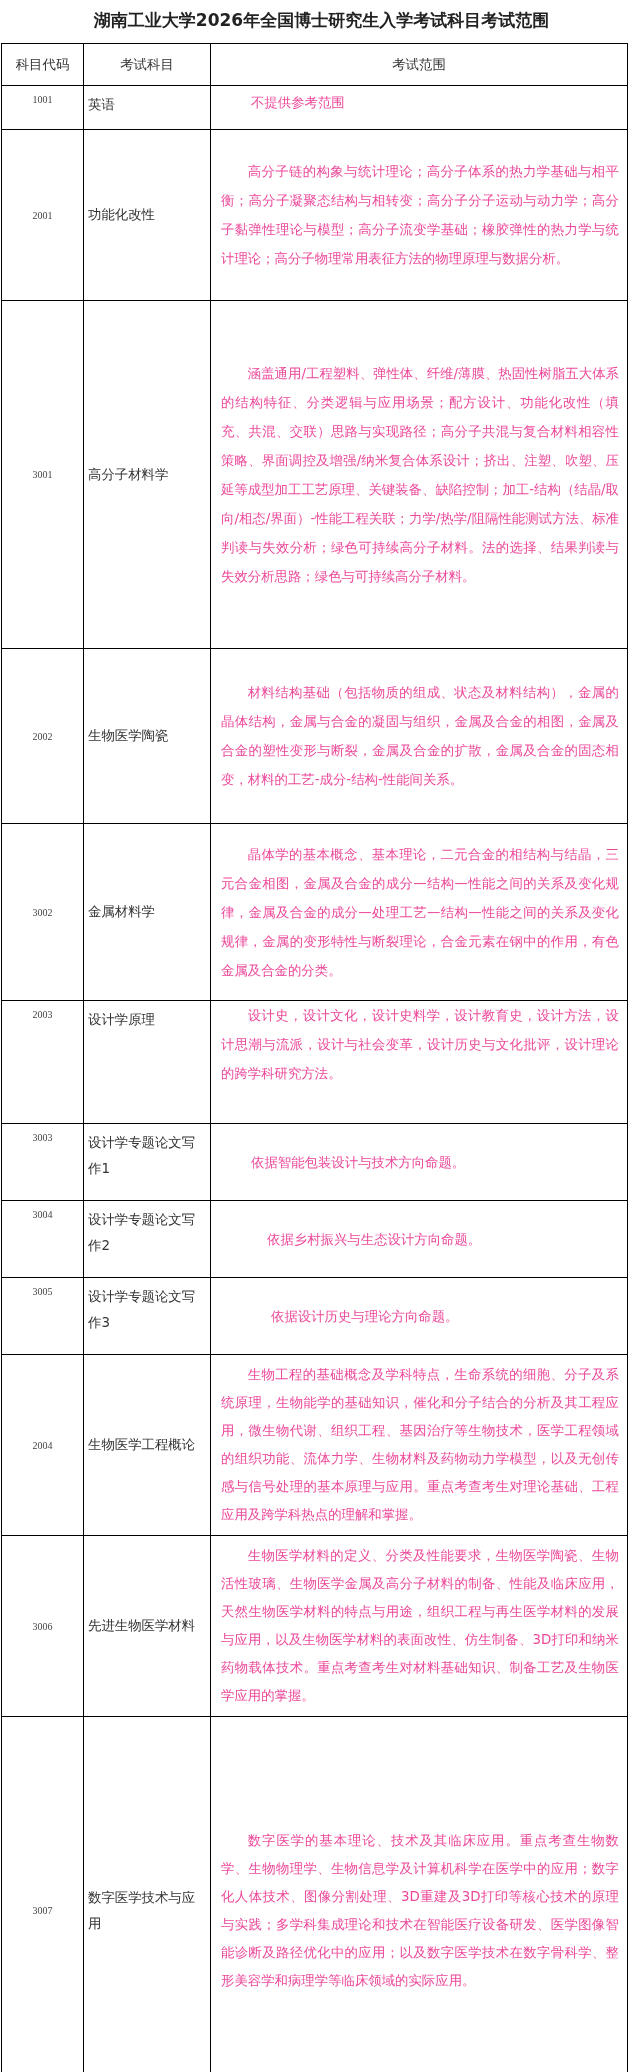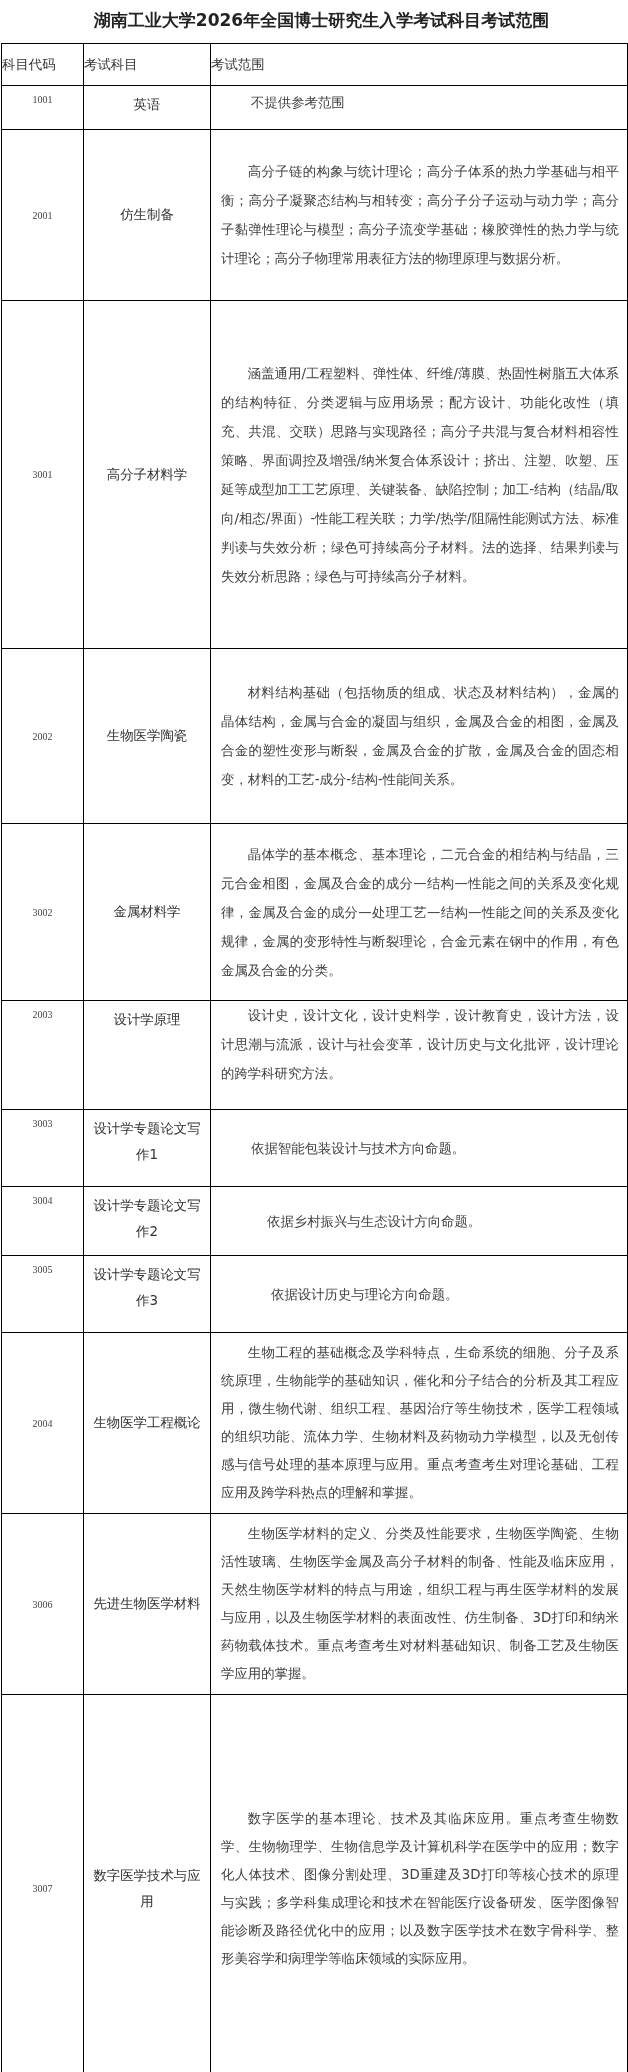--- a/index.html
+++ b/index.html
@@ -29,23 +29,23 @@
   td {
     border: 1.5px solid #000000;
     font-size: 13.4px;
     vertical-align: middle;
     padding: 0;
   }
   col.c1 { width: 82px; }
   col.c2 { width: 127px; }
   col.c3 { width: 417px; }
   .code { text-align: center; font-family: "Liberation Serif", "DejaVu Serif", serif; font-size: 10px; color: #444; }
-  .subj { text-align: center; line-height: 26px; padding: 0 4px; color: #333; }
-  .hdr td { height: 41px; text-align: left; }
-  .scope { padding: 6px 8px 6px 10px; line-height: 29px; text-align: justify; color: #404040; }
+  .subj { line-height: 26px; padding: 0 4px; color: #333; }
+  .hdr td { height: 41px; text-align: center; }
+  .scope { padding: 6px 8px 6px 10px; line-height: 29px; text-align: justify; color: #ec4899; }
   .scope .p { text-indent: 2em; }
   .top { vertical-align: top; padding-top: 6px; }
   .code.top { padding-top: 8px; }
 </style>
 </head>
 <body>
 
 <div class="title">湖南工业大学2026年全国博士研究生入学考试科目考试范围</div>
 
 <table>
@@ -62,21 +62,21 @@
   </tr>
 
   <tr style="height:44px">
     <td class="code top">1001</td>
     <td class="subj top">英语</td>
     <td class="scope top" style="padding-left:40px;line-height:22px;"><span>不提供参考范围</span></td>
   </tr>
 
   <tr style="height:171px">
     <td class="code">2001</td>
-    <td class="subj">仿生制备</td>
+    <td class="subj">功能化改性</td>
     <td class="scope">
           <div class="p">高分子链的构象与统计理论；高分子体系的热力学基础与相平衡；高分子凝聚态结构与相转变；高分子分子运动与动力学；高分子黏弹性理论与模型；高分子流变学基础；橡胶弹性的热力学与统计理论；高分子物理常用表征方法的物理原理与数据分析。</div>
         </td>
   </tr>
 
   <tr style="height:348px">
     <td class="code">3001</td>
     <td class="subj">高分子材料学</td>
     <td class="scope">
           <div class="p">涵盖通用/工程塑料、弹性体、纤维/薄膜、热固性树脂五大体系的结构特征、分类逻辑与应用场景；配方设计、功能化改性（填充、共混、交联）思路与实现路径；高分子共混与复合材料相容性策略、界面调控及增强/纳米复合体系设计；挤出、注塑、吹塑、压延等成型加工工艺原理、关键装备、缺陷控制；加工-结构（结晶/取向/相态/界面）-性能工程关联；力学/热学/阻隔性能测试方法、标准判读与失效分析；绿色可持续高分子材料。法的选择、结果判读与失效分析思路；绿色与可持续高分子材料。</div>
@@ -92,35 +92,35 @@
   </tr>
 
   <tr style="height:177px">
     <td class="code">3002</td>
     <td class="subj">金属材料学</td>
     <td class="scope">
           <div class="p">晶体学的基本概念、基本理论，二元合金的相结构与结晶，三元合金相图，金属及合金的成分—结构—性能之间的关系及变化规律，金属及合金的成分—处理工艺—结构—性能之间的关系及变化规律，金属的变形特性与断裂理论，合金元素在钢中的作用，有色金属及合金的分类。</div>
         </td>
   </tr>
 
-  <tr style="height:109px">
+  <tr style="height:123px">
     <td class="code top">2003</td>
     <td class="subj top">设计学原理</td>
     <td class="scope top" style="padding-top:0">
           <div class="p">设计史，设计文化，设计史料学，设计教育史，设计方法，设计思潮与流派，设计与社会变革，设计历史与文化批评，设计理论的跨学科研究方法。</div>
         </td>
   </tr>
 
   <tr style="height:77px">
     <td class="code top">3003</td>
     <td class="subj top">设计学专题论文写作1</td>
     <td class="scope" style="padding-left:40px"><span>依据智能包装设计与技术方向命题。</span></td>
   </tr>
 
-  <tr style="height:69px">
+  <tr style="height:77px">
     <td class="code top">3004</td>
     <td class="subj top">设计学专题论文写作2</td>
     <td class="scope" style="padding-left:56px"><span>依据乡村振兴与生态设计方向命题。</span></td>
   </tr>
 
   <tr style="height:77px">
     <td class="code top">3005</td>
     <td class="subj top">设计学专题论文写作3</td>
     <td class="scope" style="padding-left:60px"><span>依据设计历史与理论方向命题。</span></td>
   </tr>

